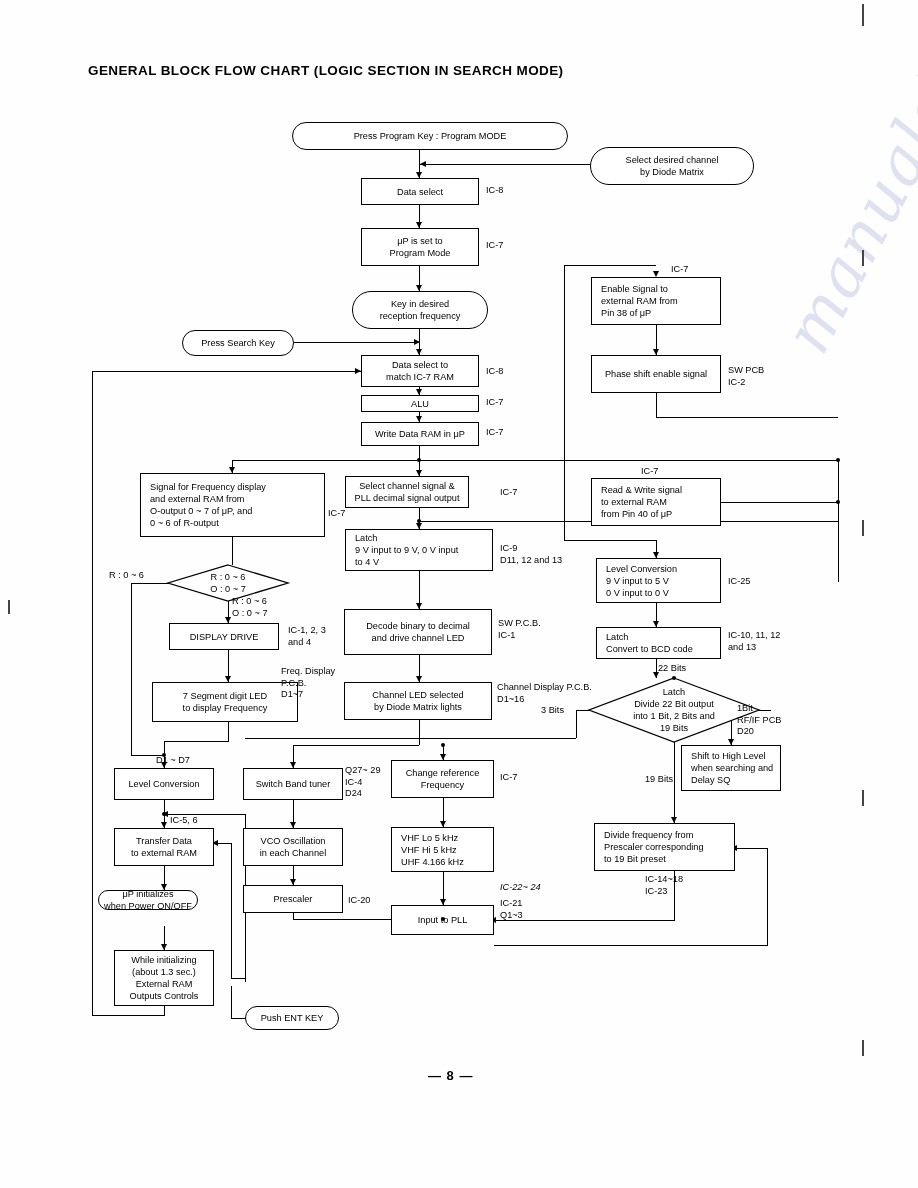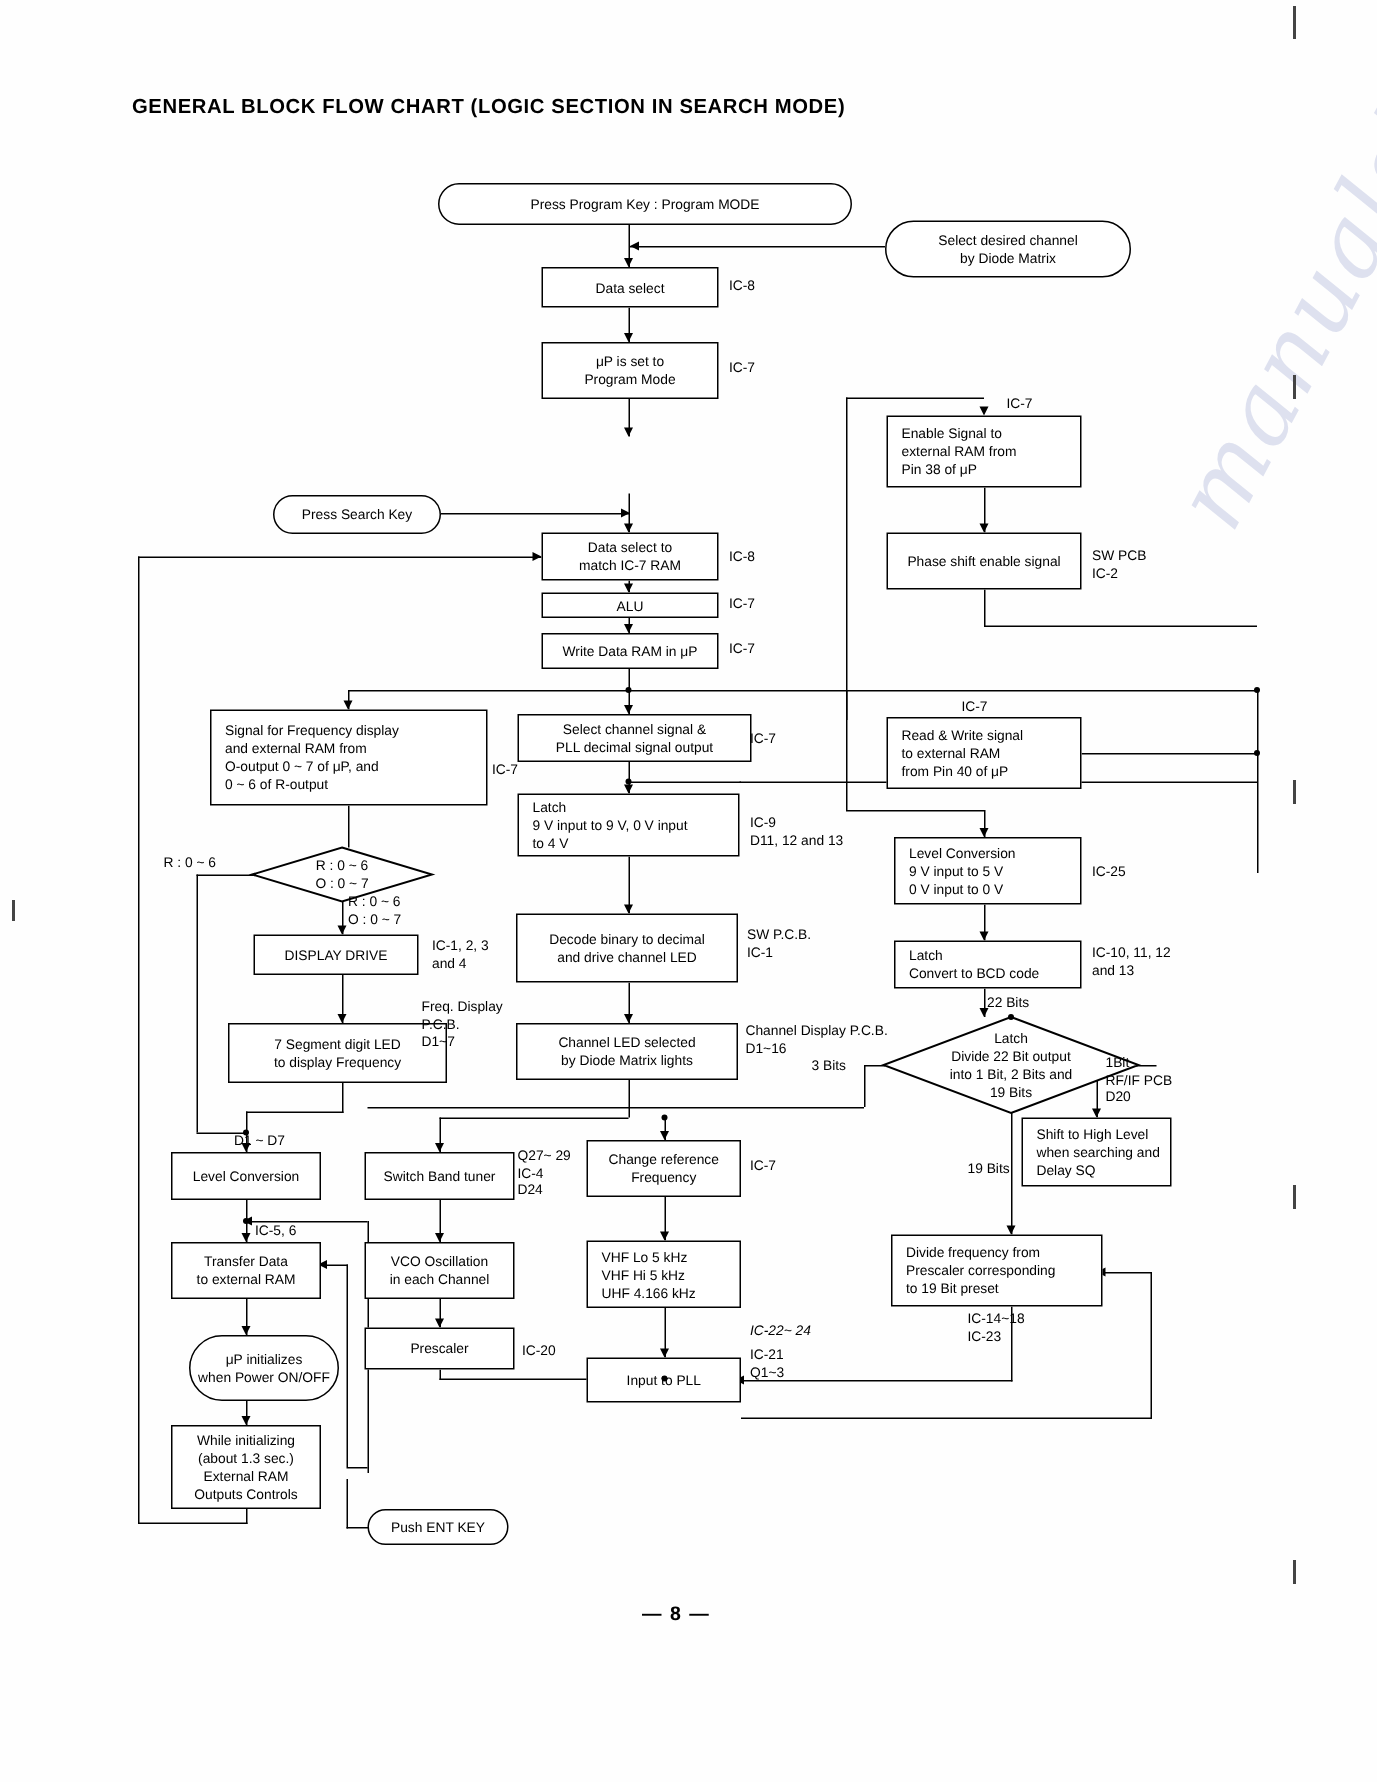--- a/index.html
+++ b/index.html
@@ -128,20 +128,24 @@
     <span class="ln">Data select</span>
   </div>
   <div class="lbl" style="left:486px; top:185px;">IC-8</div>
 
   <div class="node center" style="left:361px; top:228px; width:118px; height:38px;">
     <span class="ln">μP is set to</span>
     <span class="ln">Program Mode</span>
   </div>
   <div class="lbl" style="left:486px; top:240px;">IC-7</div>
 
+  <div class="node term center" style="left:352px; top:291px; width:136px; height:38px;">
+    <span class="ln">Key in desired</span>
+    <span class="ln">reception frequency</span>
+  </div>
 
   <div class="node term center" style="left:182px; top:330px; width:112px; height:26px;">
     <span class="ln">Press Search Key</span>
   </div>
 
   <div class="node center" style="left:361px; top:355px; width:118px; height:32px;">
     <span class="ln">Data select to</span>
     <span class="ln">match   IC-7 RAM</span>
   </div>
   <div class="lbl" style="left:486px; top:366px;">IC-8</div>
@@ -172,21 +176,21 @@
   </div>
 
   <div class="node left" style="left:140px; top:473px; width:185px; height:64px;">
     <span class="ln">Signal for Frequency display</span>
     <span class="ln">and    external   RAM  from</span>
     <span class="ln">O-output   0 ~ 7 of μP, and</span>
     <span class="ln">0 ~ 6 of R-output</span>
   </div>
   <div class="lbl" style="left:328px; top:508px;">IC-7</div>
 
-  <div class="node center" style="left:345px; top:476px; width:156px; height:32px;">
+  <div class="node center" style="left:345px; top:476px; width:124px; height:32px;">
     <span class="ln">Select channel signal    &amp;</span>
     <span class="ln">PLL decimal signal output</span>
   </div>
   <div class="lbl" style="left:500px; top:487px;">IC-7</div>
 
   <div class="node left" style="left:591px; top:478px; width:130px; height:48px;">
     <span class="ln">Read &amp; Write signal</span>
     <span class="ln">to external RAM</span>
     <span class="ln">from Pin 40 of μP</span>
   </div>
@@ -336,21 +340,21 @@
   <div class="node left" style="left:594px; top:823px; width:141px; height:48px;">
     <span class="ln">Divide  frequency  from</span>
     <span class="ln">Prescaler corresponding</span>
     <span class="ln">to 19 Bit preset</span>
   </div>
   <div class="lbl" style="left:645px; top:874px;">
     <span class="ln">IC-14~18</span>
     <span class="ln">IC-23</span>
   </div>
 
-  <div class="node term center" style="left:126px; top:890px; width:100px; height:44px;">
+  <div class="node term center" style="left:98px; top:890px; width:100px; height:20px;">
     <span class="ln">μP initializes</span>
     <span class="ln">when Power ON/OFF</span>
   </div>
 
   <div class="node center" style="left:243px; top:885px; width:100px; height:28px;">
     <span class="ln">Prescaler</span>
   </div>
   <div class="lbl" style="left:348px; top:895px;">IC-20</div>
 
   <div class="node center" style="left:391px; top:905px; width:103px; height:30px;">

